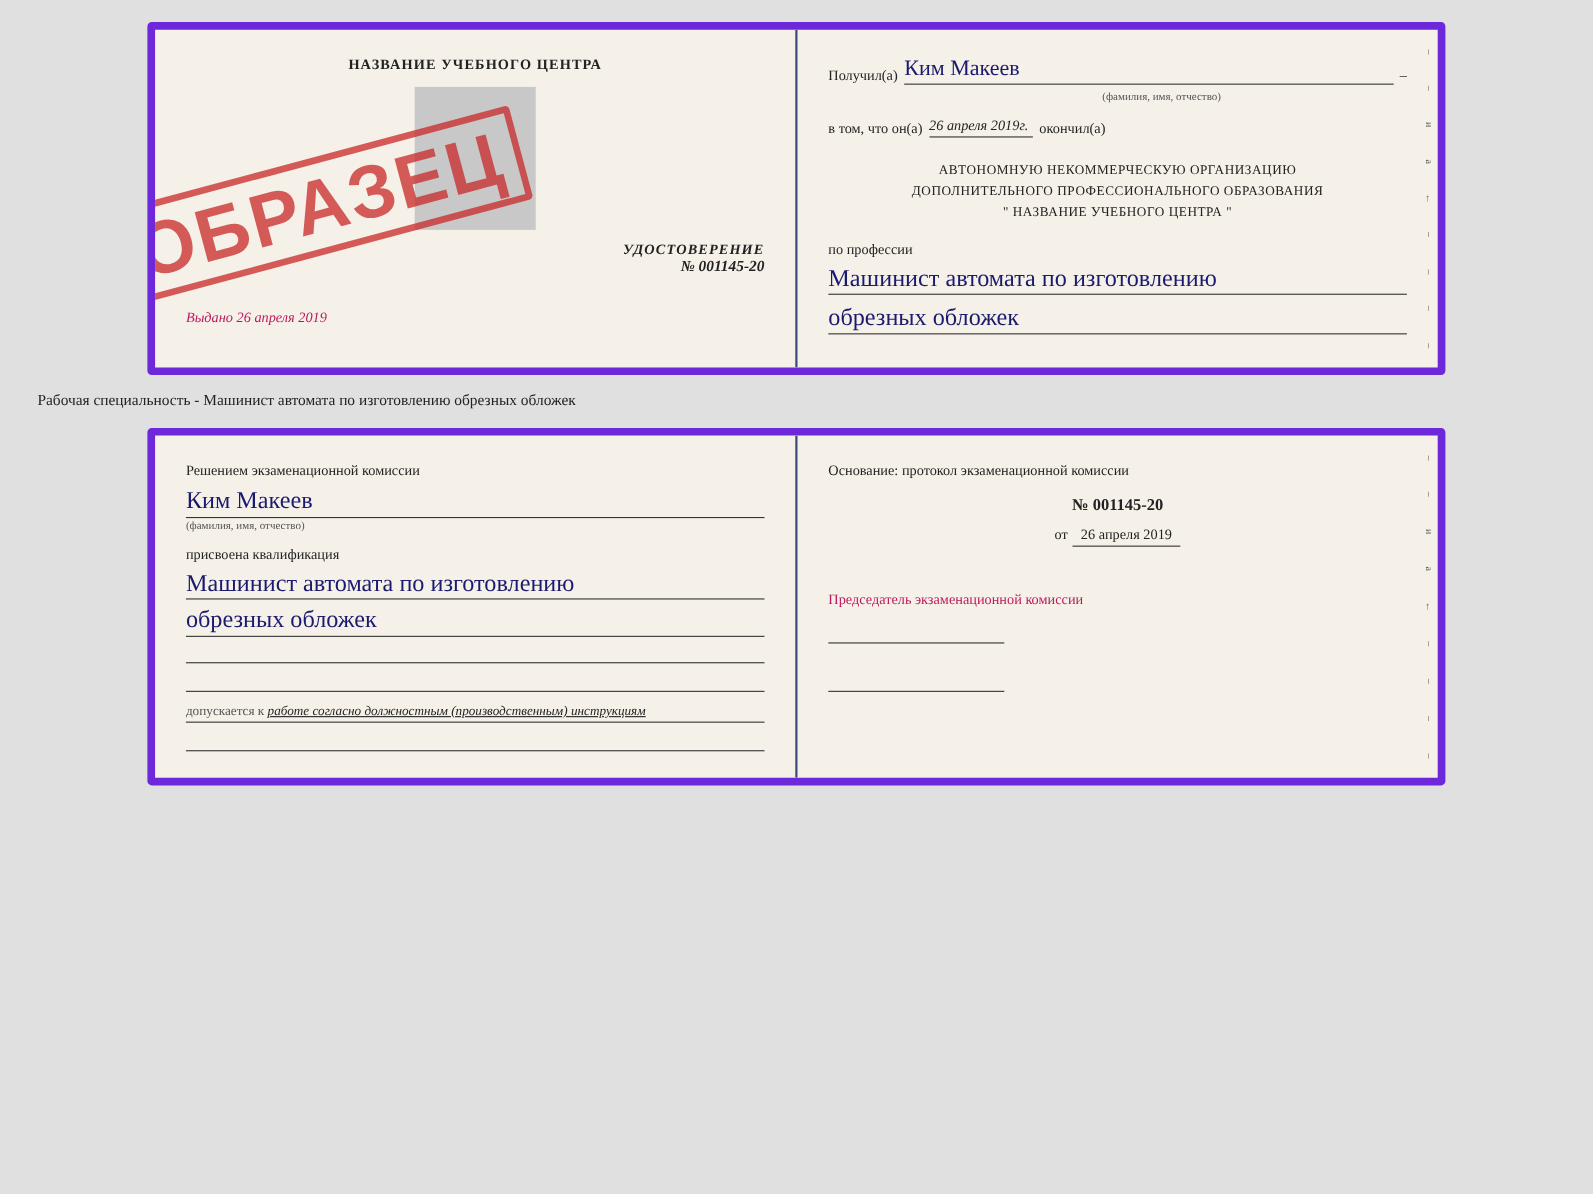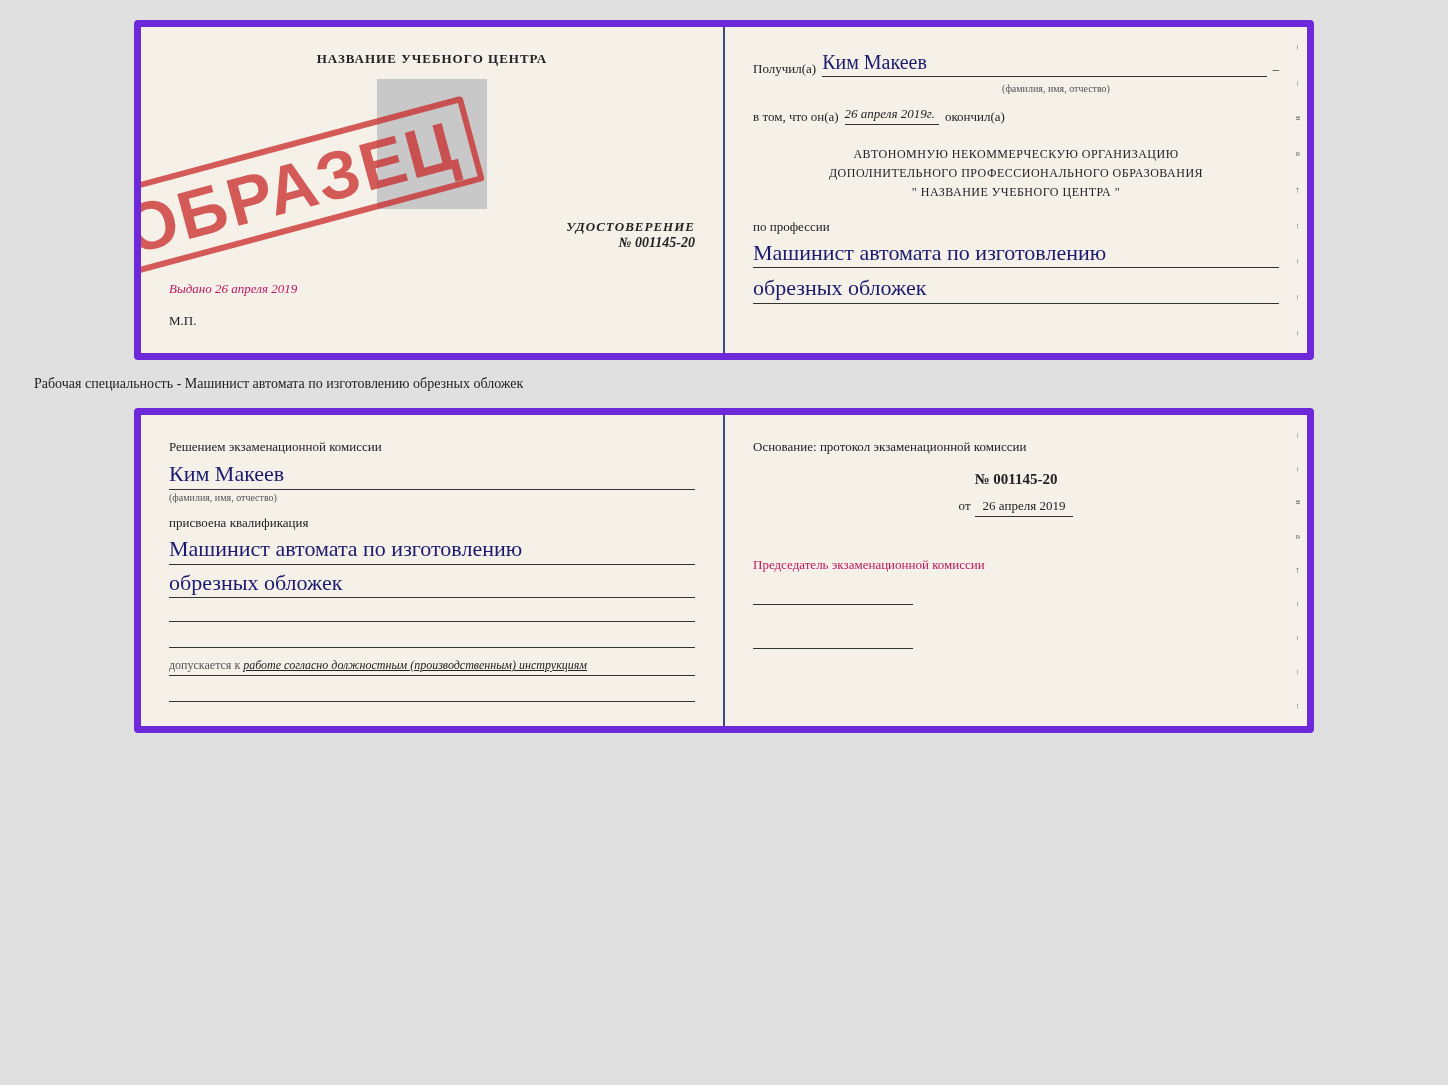--- a/index.html
+++ b/index.html
@@ -341,21 +341,20 @@
     <div class="udostoverenie-block">
       <div class="udostoverenie-label">УДОСТОВЕРЕНИЕ</div>
       <div class="udostoverenie-num">№ 001145-20</div>
     </div>
 
     <div class="vydano-line">
       <span>Выдано</span>
       <span>26 апреля 2019</span>
     </div>
 
-    <div class="mp-line">М.П.</div>
 
     <div class="stamp-obrazec">
       <div class="stamp-obrazec-text">ОБРАЗЕЦ</div>
     </div>
   </div>
 
   <div class="doc-right">
     <div class="top-right-row">
       <span class="poluchil-label">Получил(а)</span>
       <span class="poluchil-name">Ким Макеев</span>

